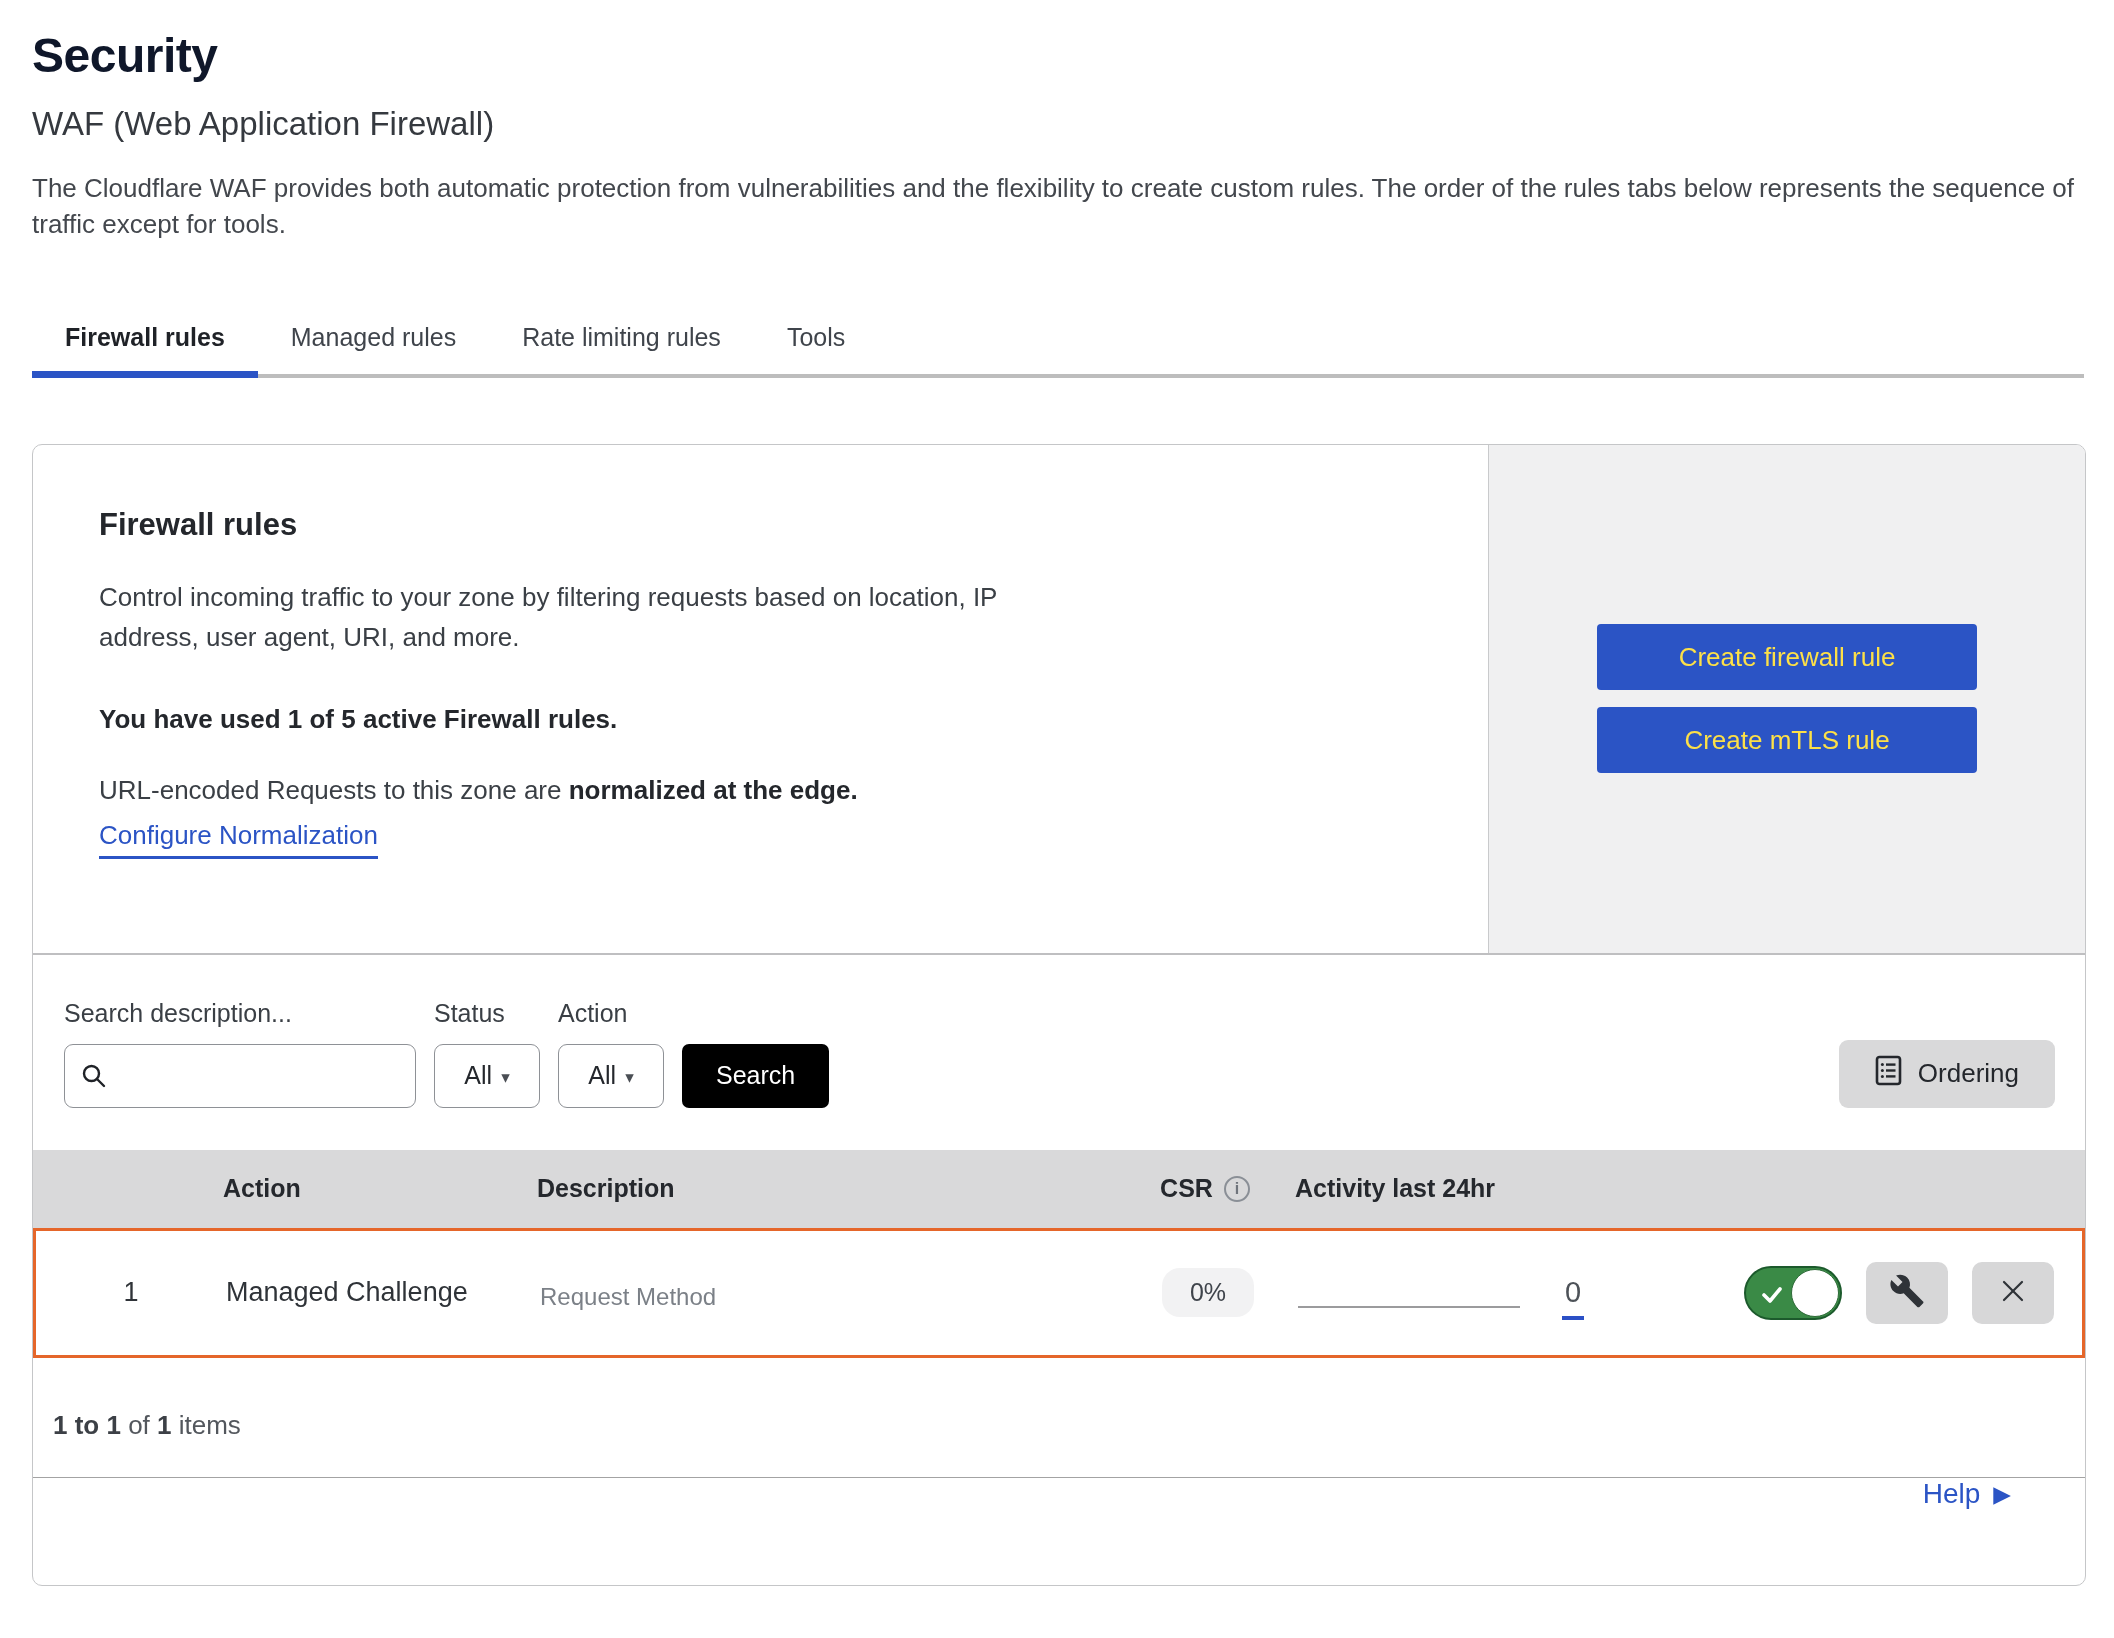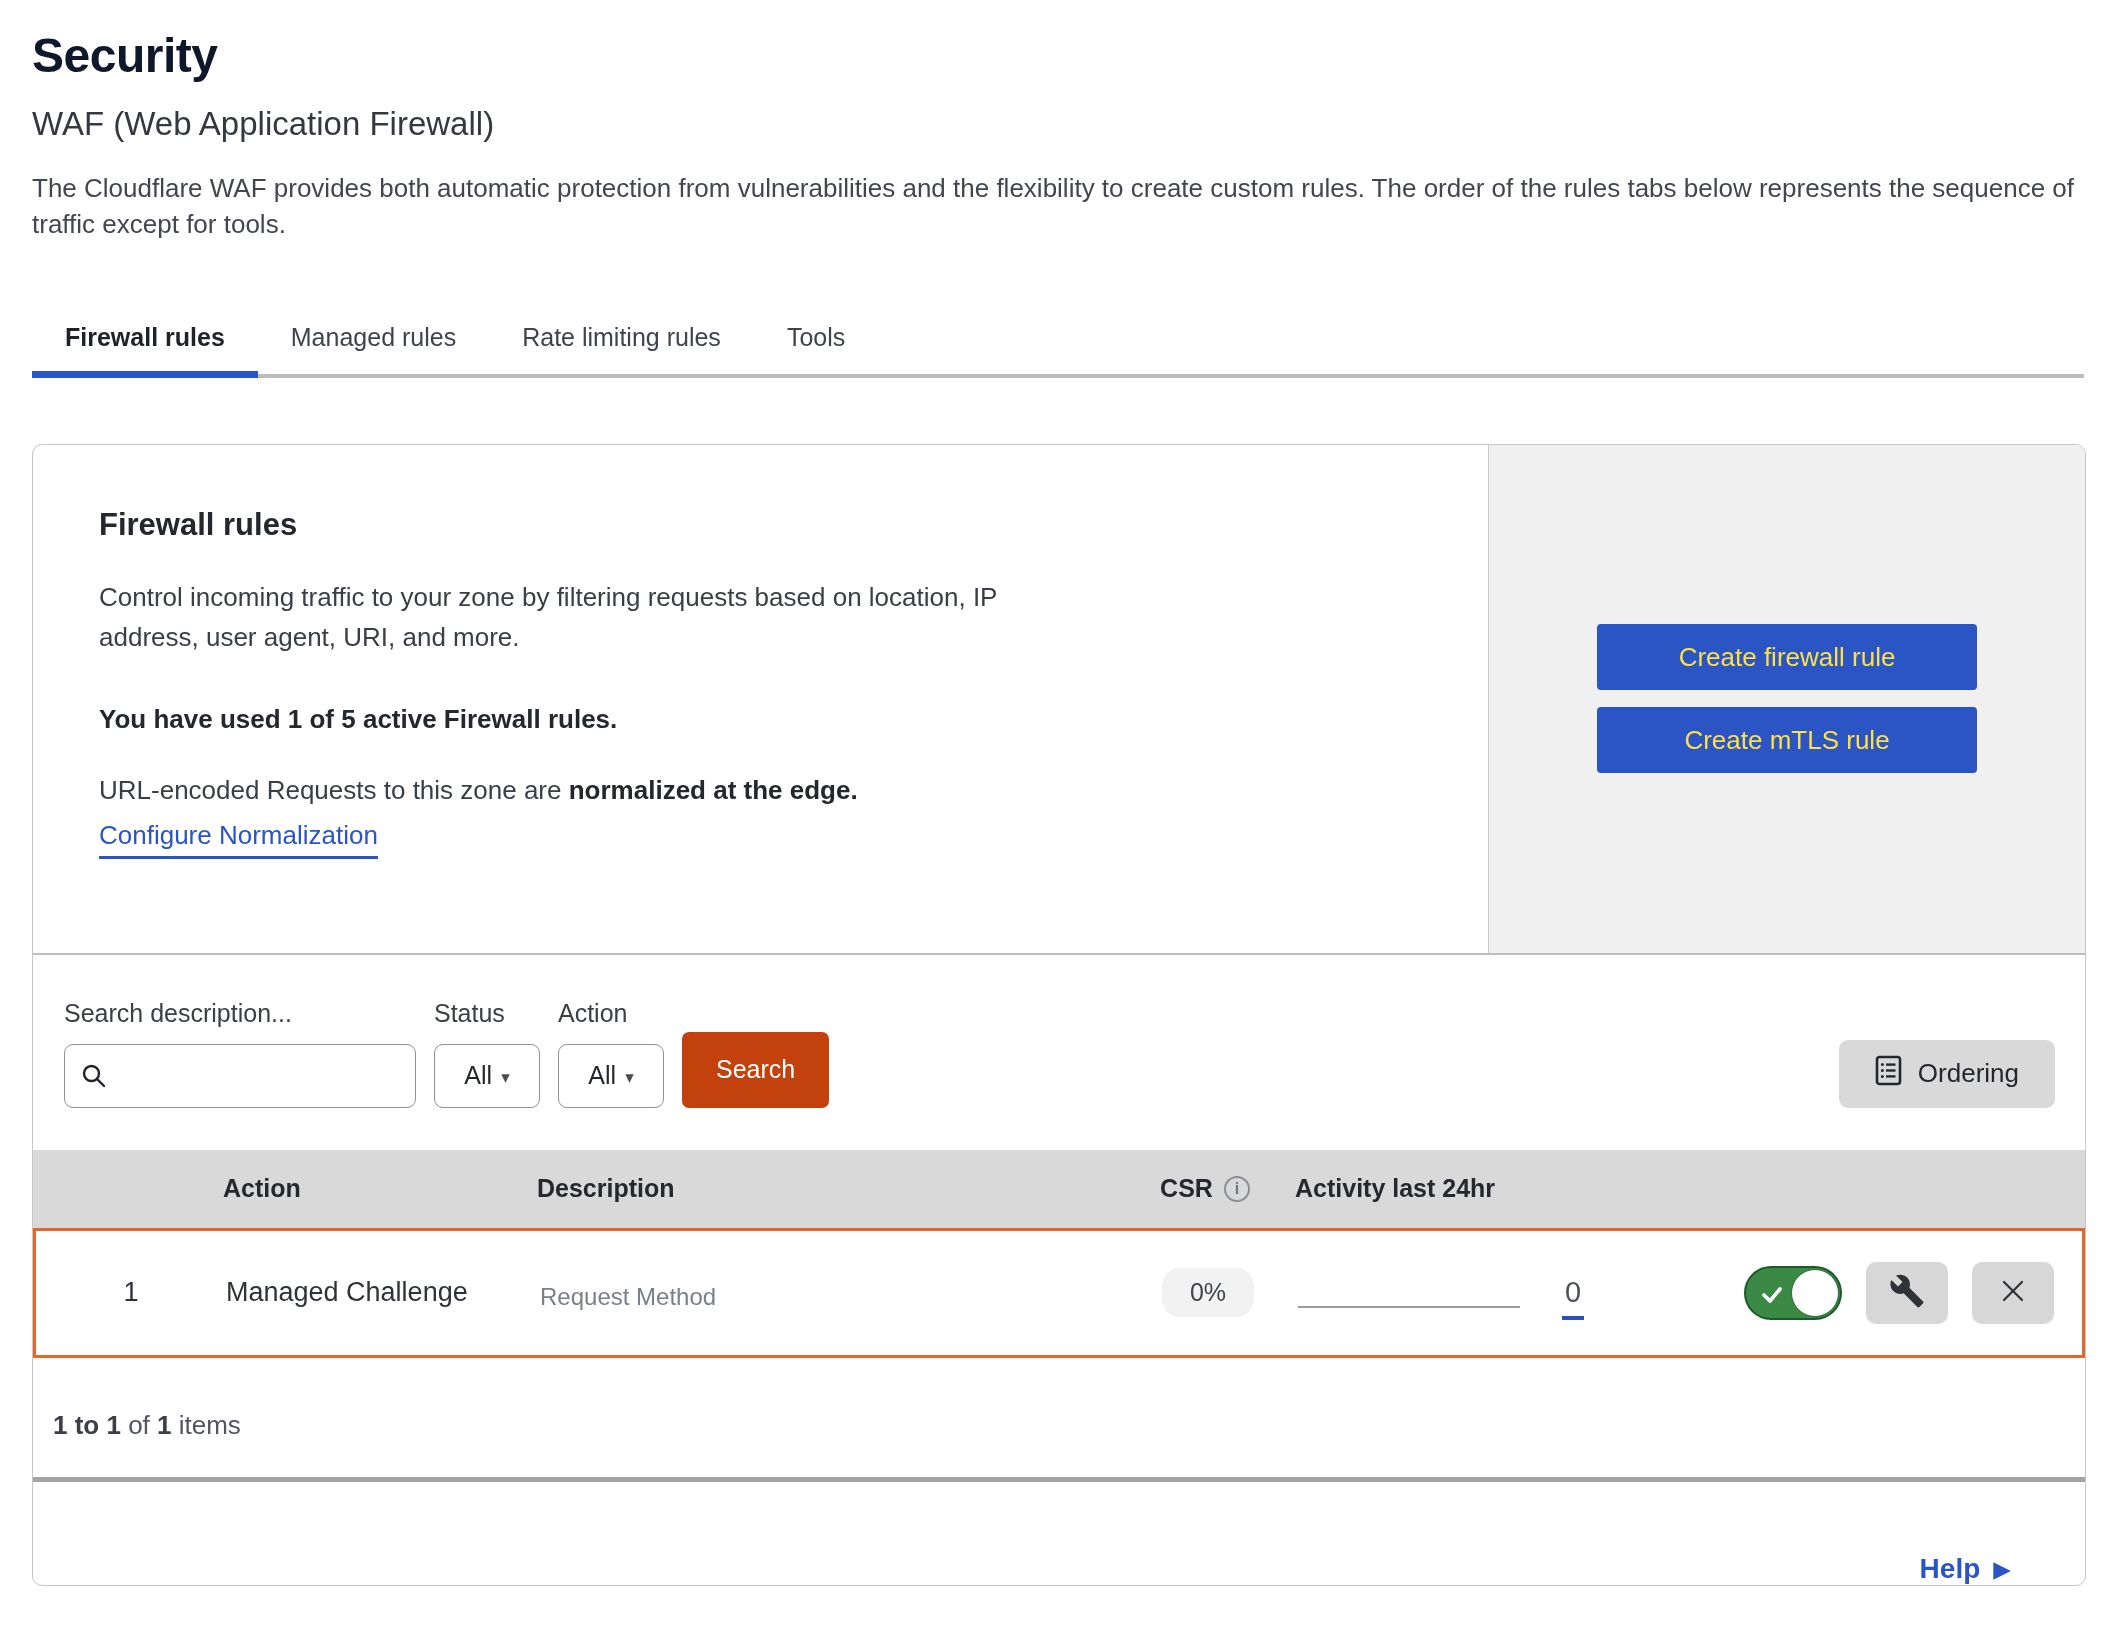--- a/index.html
+++ b/index.html
@@ -180,25 +180,25 @@
     display: flex;
     align-items: center;
     justify-content: center;
     gap: 9px;
     font-size: 25px;
     color: #24272c;
     cursor: pointer;
   }
   .select .caret { font-size: 17px; color: #4a4e54; margin-top: 3px; }
   .search-btn {
-    height: 76px;
+    height: 64px;
     padding: 0 34px;
     border: none;
     border-radius: 7px;
-    background: #c2410c;
+    background: #000000;
     color: #fff;
     font-family: inherit;
     font-size: 25px;
     cursor: pointer;
   }
   .ordering-btn {
     margin-left: auto;
     height: 68px;
     padding: 0 36px;
     border: none;
@@ -306,27 +306,26 @@
   }
 
   
   .tfoot {
     padding: 52px 0 36px 20px;
     font-size: 26px;
     color: #53575d;
   }
   .tfoot b { color: #3c4046; }
   .help-row {
-    border-top: 5px solid #a3a3a3;
+    border-top: 1px solid #a3a3a3;
     height: 108px;
     display: flex;
-    align-items: flex-end;
+    align-items: flex-start;
     justify-content: flex-end;
     padding-right: 74px;
-    font-weight: bold;
   }
   .help-link {
     display: flex;
     align-items: center;
     gap: 13px;
     font-size: 28px;
     color: #2b54c5;
     cursor: pointer;
     text-decoration: none;
   }

